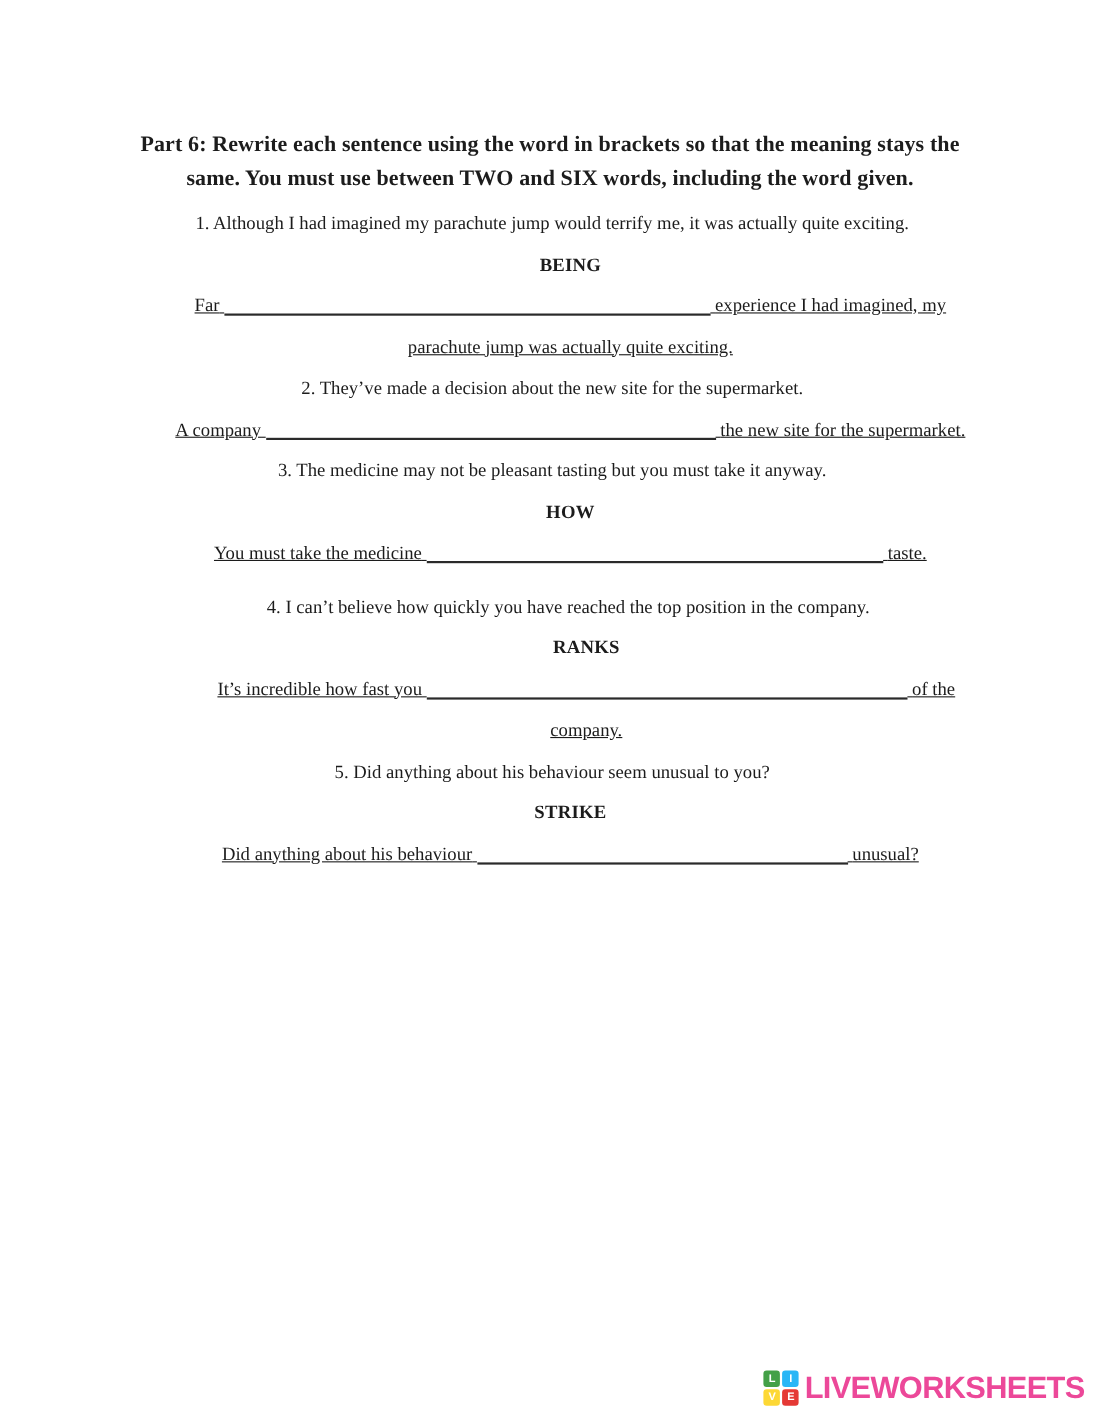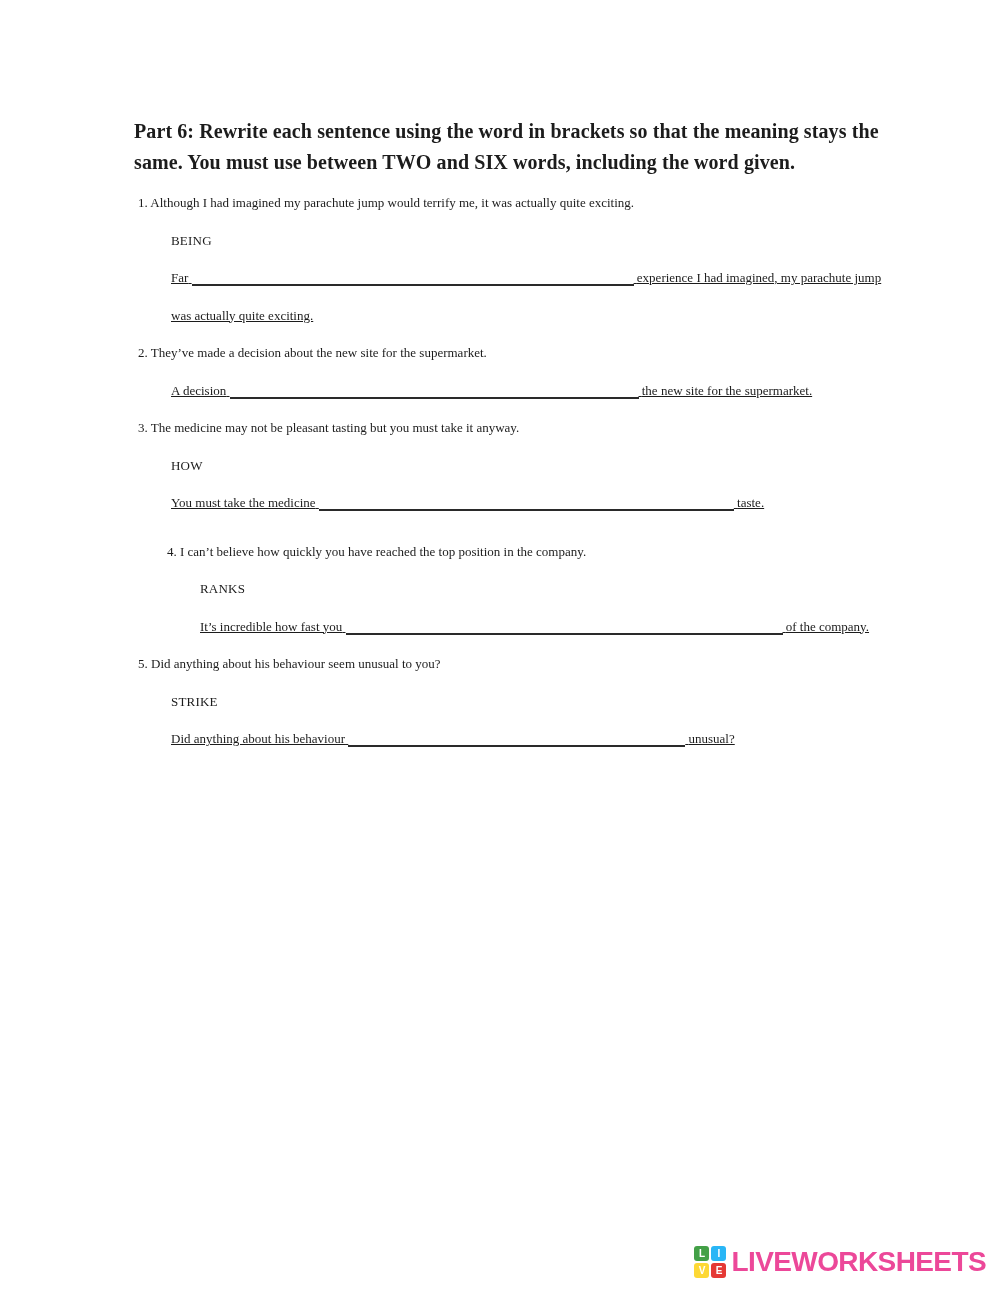--- a/index.html
+++ b/index.html
@@ -6,40 +6,41 @@
   body{
     width:1000px;height:1291px;
     background:#ffffff;
     font-family:"Liberation Serif", serif;
     color:#1c1c1c;
     position:relative;
     overflow:hidden;
   }
   .content{
     position:absolute;
-    left:134px; top:116px;
+    left:118px; top:116px;
     width:764px;
+    text-align:center;
   }
   .heading{
     font-weight:bold;
     font-size:20px;
     line-height:31px;
     margin:0 0 6px 0;
     letter-spacing:0.1px;
   }
   .question{
-    font-size:13px;
+    font-size:17px;
     line-height:37.5px;
     margin:0;
   }
   .question.extra-gap{ margin-top:11px;margin-left:29px; }
   .q-text{ margin:0; padding-left:4px; }
   .q-keyword{
     margin:0; padding-left:37px;
-    font-weight:normal;
+    font-weight:bold;
     letter-spacing:0.2px;
   }
   .q-answer{ margin:0; padding-left:37px;text-decoration:underline; }
   .blank{
     display:inline-block;
     height:0;
     border-bottom:2px solid #2a2a2a;
     position:relative;
     top:4px;
   }
@@ -88,21 +89,21 @@
   <p class="heading">Part 6: Rewrite each sentence using the word in brackets so that the meaning stays the same. You must use between TWO and SIX words, including the word given.</p>
 
   <div class="question">
     <p class="q-text"><span>1.</span> <span>Although I had imagined my parachute jump would terrify me, it was actually quite exciting.</span></p>
     <p class="q-keyword">BEING</p>
     <p class="q-answer"><span>Far</span> <span class="blank blank-1"></span> <span>experience I had imagined, my parachute jump was actually quite exciting.</span></p>
   </div>
 
   <div class="question">
     <p class="q-text"><span>2.</span> <span>They’ve made a decision about the new site for the supermarket.</span></p>
-    <p class="q-answer"><span>A decision</span> <span class="blank blank-2"></span> <span>the new site for the supermarket.</span></p>
+    <p class="q-answer"><span>A company</span> <span class="blank blank-2"></span> <span>the new site for the supermarket.</span></p>
   </div>
 
   <div class="question">
     <p class="q-text"><span>3.</span> <span>The medicine may not be pleasant tasting but you must take it anyway.</span></p>
     <p class="q-keyword">HOW</p>
     <p class="q-answer"><span>You must take the medicine</span> <span class="blank blank-3"></span> <span>taste.</span></p>
   </div>
 
   <div class="question extra-gap">
     <p class="q-text"><span>4.</span> <span>I can’t believe how quickly you have reached the top position in the company.</span></p>

